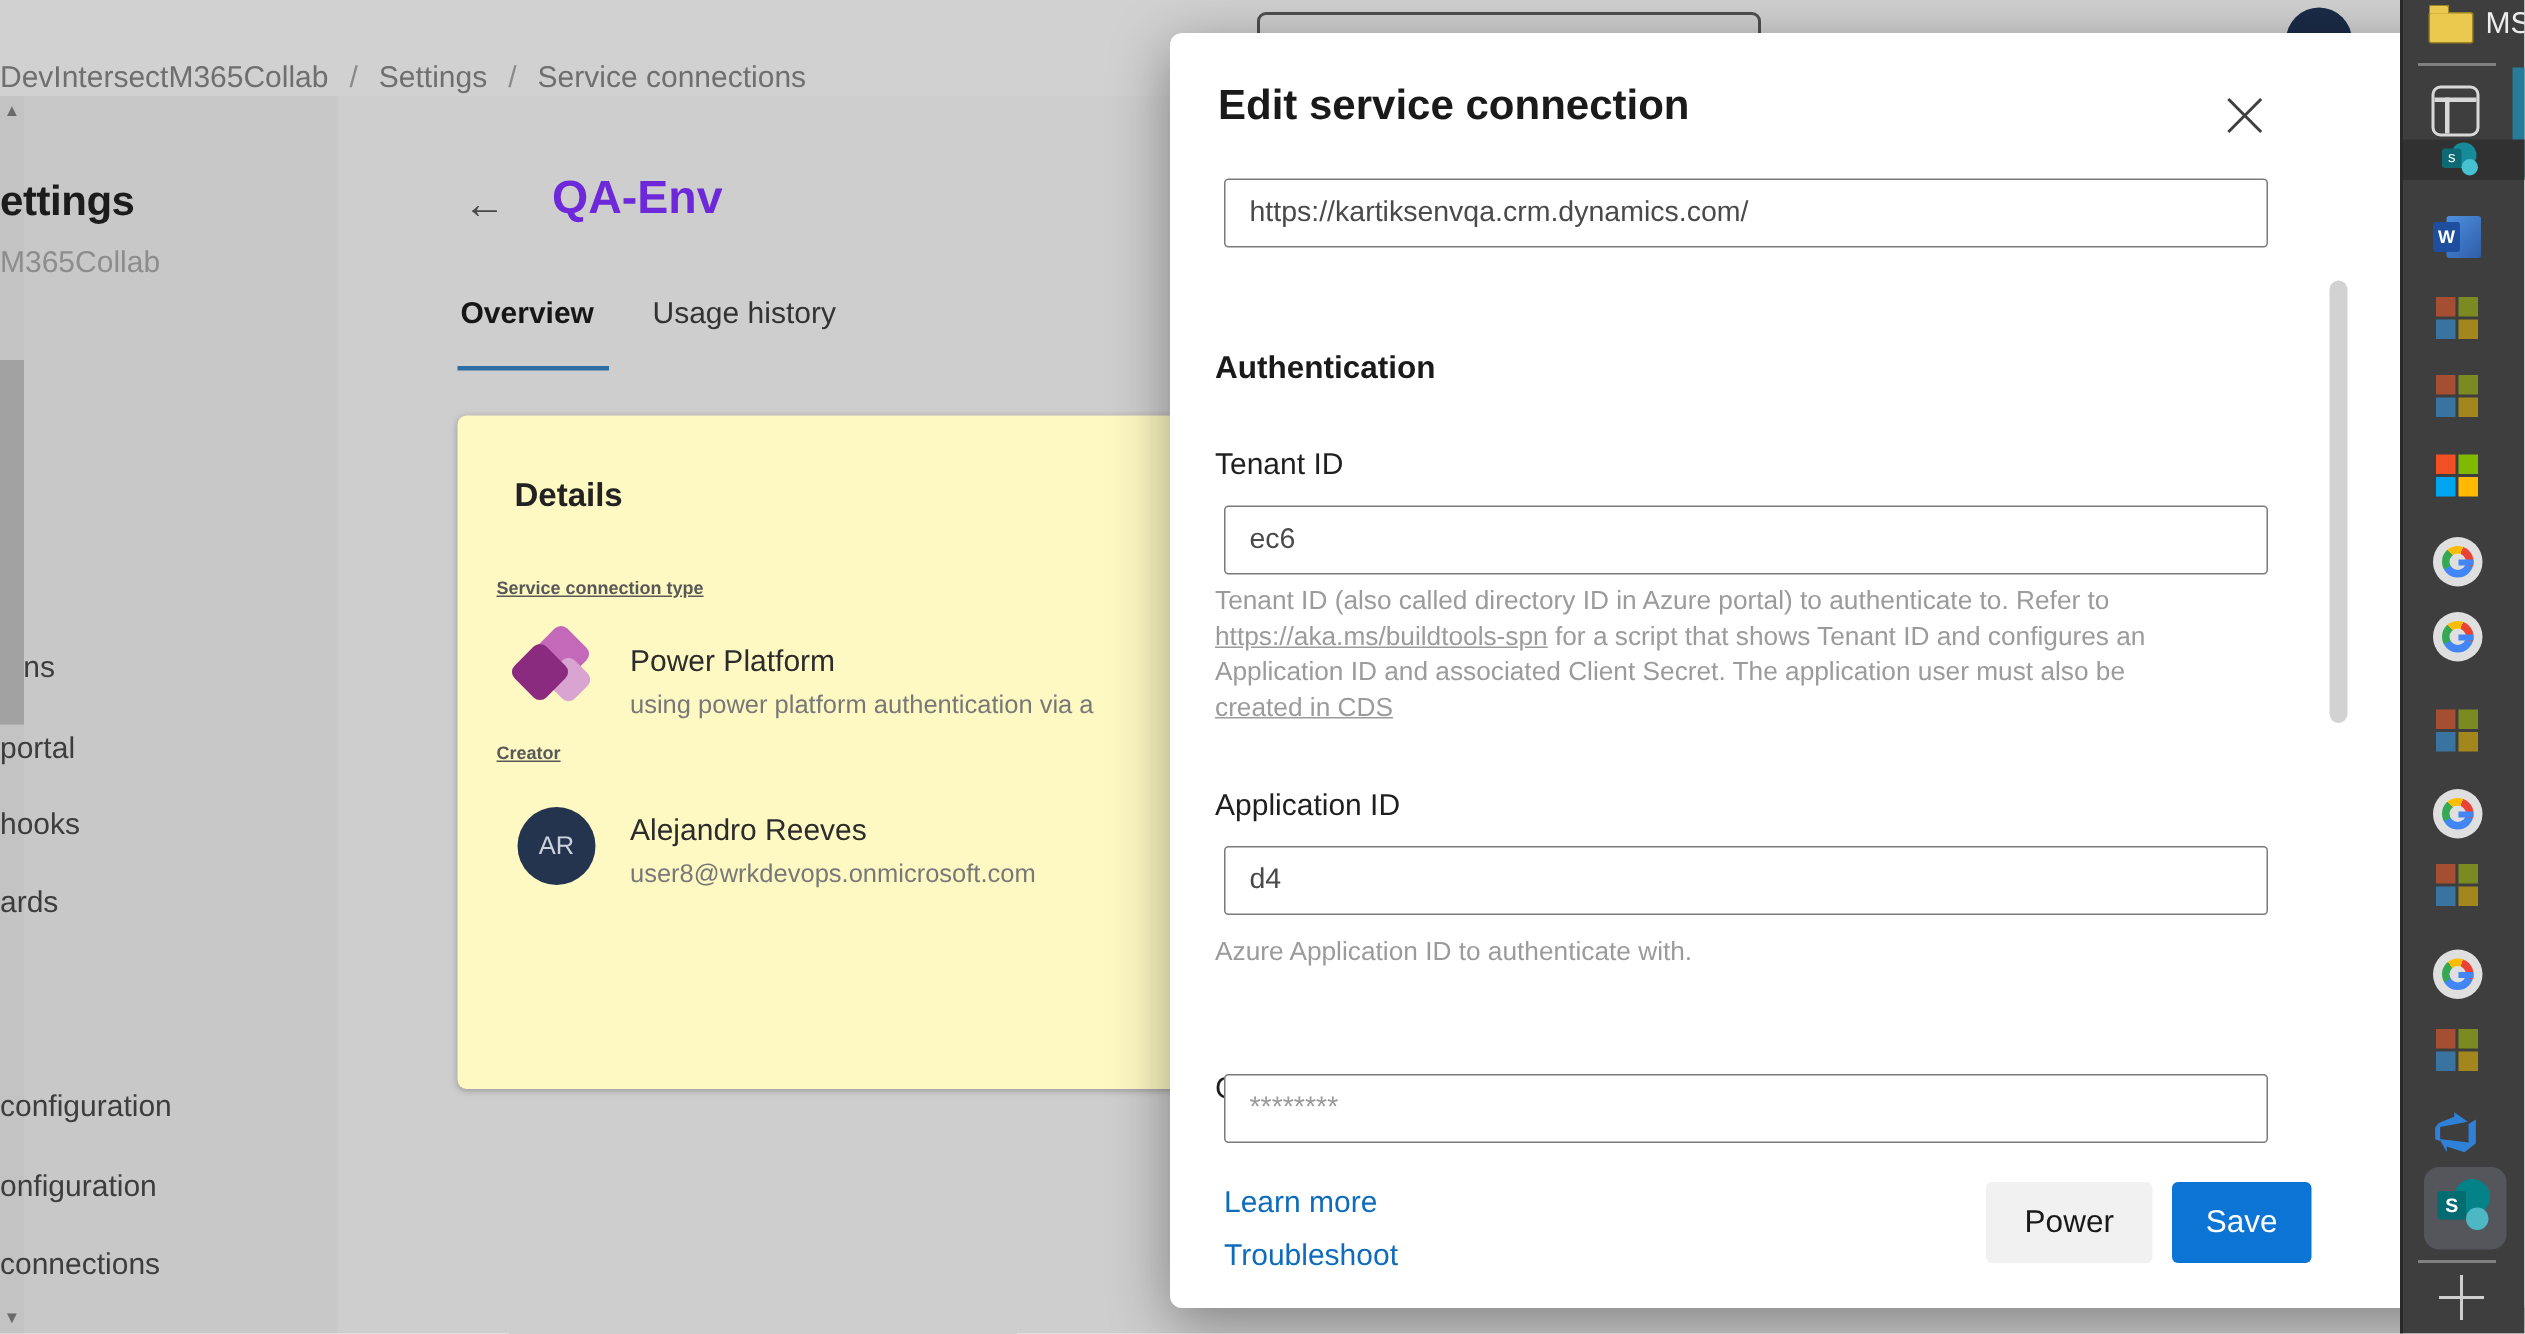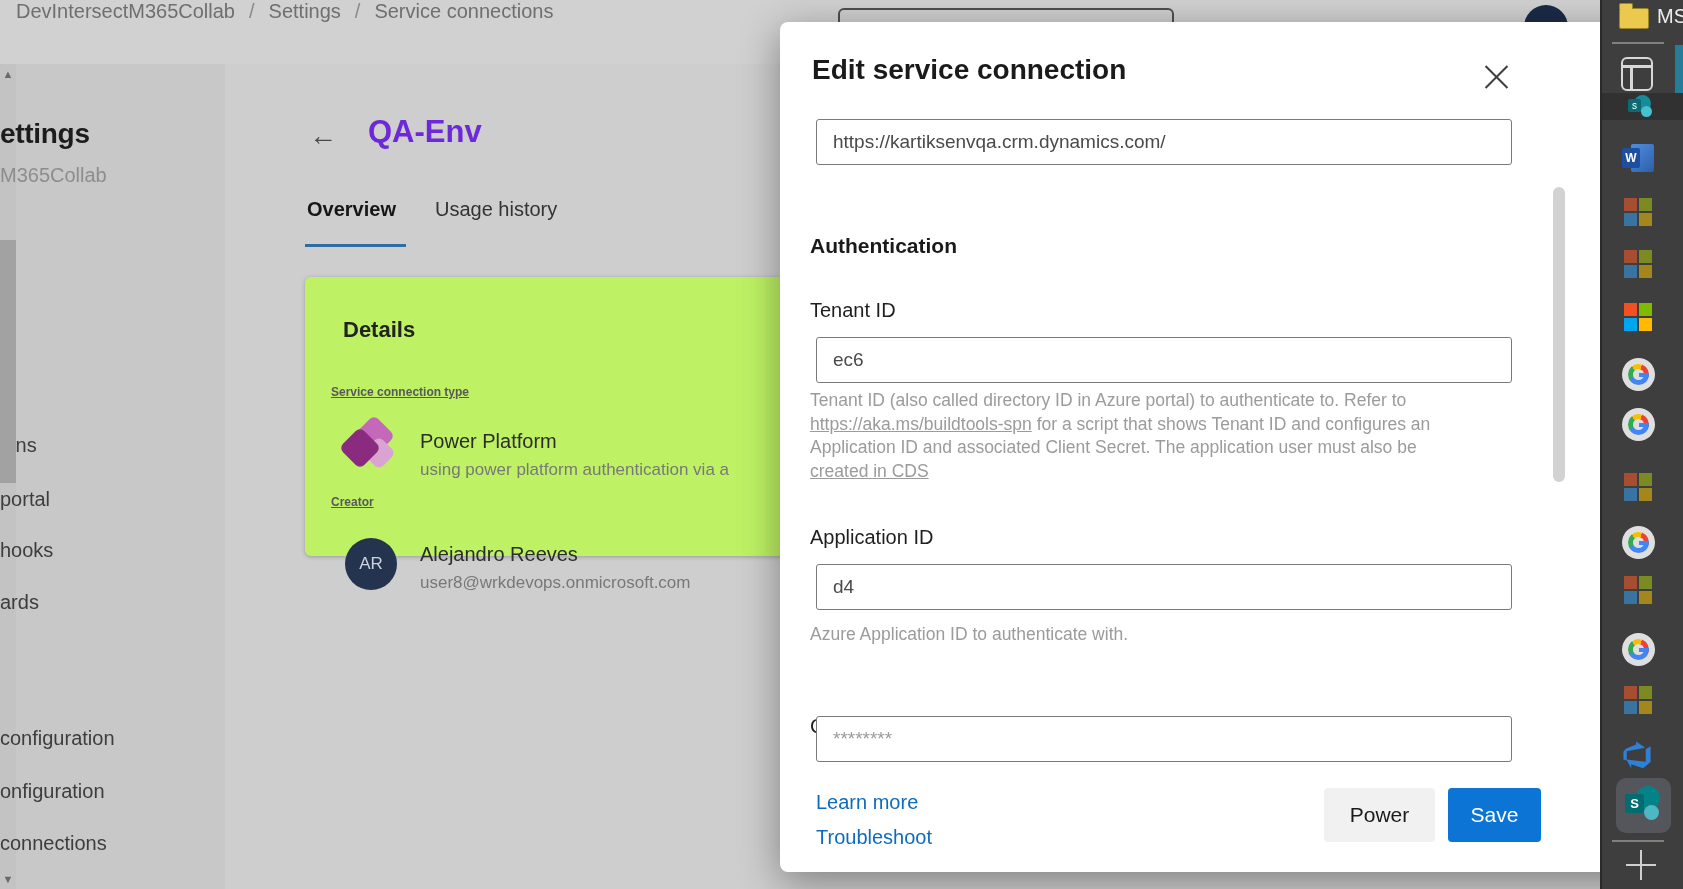--- a/index.html
+++ b/index.html
@@ -6,42 +6,42 @@
   body{
     width:1683px;height:889px;position:relative;overflow:hidden;
     background:#cbcbcb;
     font-family:"Liberation Sans", sans-serif;
     -webkit-font-smoothing:antialiased;
   }
   .abs{position:absolute;}
 
   
   .topbar{left:0;top:0;width:1600px;height:64px;background:#d1d1d1;border-bottom:1px solid #c0c0c0;}
-  .breadcrumb{display:flex;align-items:flex-start;height:64px;padding-left:16px;gap:14px;font-size:20px;color:#6f6f6f;}
+  .breadcrumb{display:flex;align-items:flex-end;height:64px;padding-left:0;gap:14px;font-size:20px;color:#6f6f6f;}
   .crumb{white-space:nowrap;}
   .crumb-sep{color:#8a8a8a;}
   .search-ghost{left:838px;top:8px;width:332px;height:34px;border:2px solid #4f4f4f;border-radius:6px;background:#cfcfcf;z-index:2;}
   .avatar-ghost{left:1524px;top:5px;width:44px;height:44px;border-radius:50%;background:#1b2b47;z-index:2;}
 
   .leftnav{left:0;top:64px;width:225px;height:825px;background:#c8c8c8;}
   .nav-heading{left:0;top:54px;font-size:28px;font-weight:700;color:#1c1c1c;letter-spacing:-0.3px;}
   .nav-sub{left:0;top:100px;font-size:20px;color:#8d8d8d;}
   .nav-item{left:0;font-size:20px;color:#3d3d3d;white-space:nowrap;}
   .lscroll{left:205px;top:64px;width:16px;height:825px;background:#c3c3c3;}
   .lscroll .arr{position:absolute;left:0;width:16px;text-align:center;font-size:11px;color:#6a6a6a;}
   .lscroll .thumb{position:absolute;left:0;top:176px;width:16px;height:243px;background:#a2a2a2;}
 
   .content{left:225px;top:64px;width:1375px;height:825px;background:#cecece;}
   .back-arrow{left:84px;top:58px;font-size:28px;color:#4a4a4a;line-height:1;cursor:pointer;}
   .page-title{left:143px;top:50px;font-size:31px;font-weight:700;color:#6d28d9;}
   .tab{top:134px;font-size:20px;color:#333;}
   .tab.active{font-weight:700;color:#161616;}
   .tab-underline{left:80px;top:180px;width:101px;height:3px;background:#2e6da4;}
 
-  .card{left:80px;top:213px;width:562px;height:279px;background:#bef264;border-radius:6px;box-shadow:0 1px 4px rgba(0,0,0,0.25);}
+  .card{left:80px;top:213px;width:562px;height:449px;background:#fef9c3;border-radius:6px;box-shadow:0 1px 4px rgba(0,0,0,0.25);}
   .card .c-title{position:absolute;left:38px;top:40px;font-size:22px;font-weight:700;color:#222;}
   .card .c-sub{position:absolute;left:26px;font-size:12px;font-weight:700;color:#585858;text-decoration:underline;}
   .pp-icon{position:absolute;left:36px;top:142px;width:62px;height:62px;}
   .pp-icon .dmd{position:absolute;width:30px;height:30px;border-radius:6px;transform:rotate(45deg);}
   .pp-d1{left:18px;top:2px;background:#c469ba;}
   .pp-d2{left:26px;top:22px;background:#d9a3d2;width:24px !important;height:24px !important;}
   .pp-d3{left:4px;top:14px;background:#8b2b7f;}
   .c-name{position:absolute;left:115px;font-size:20px;color:#2c2c2c;}
   .c-desc{position:absolute;left:115px;font-size:17px;color:#787878;white-space:nowrap;width:445px;overflow:hidden;}
   .creator-avatar{position:absolute;left:40px;top:261px;width:52px;height:52px;border-radius:50%;background:#24344f;color:#ccd2dd;

